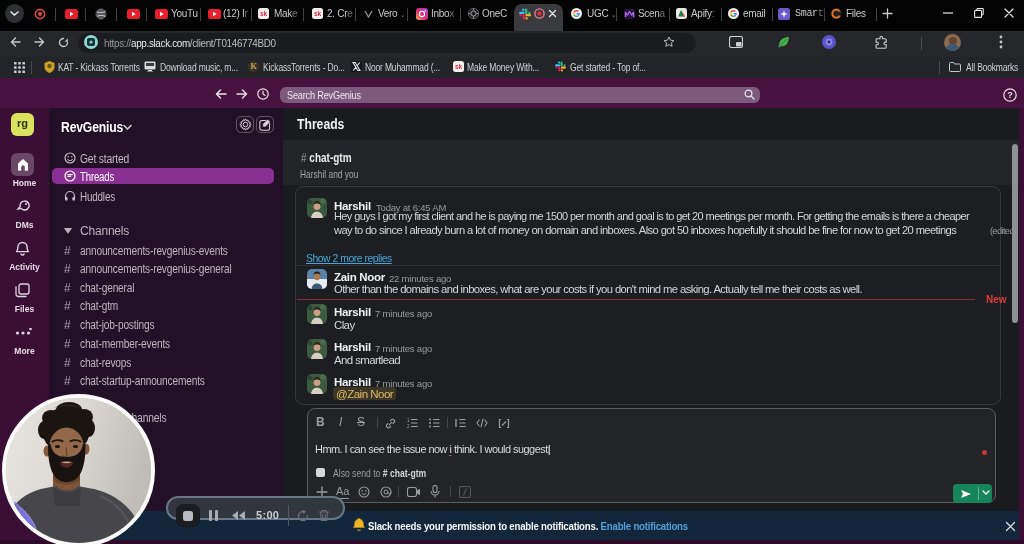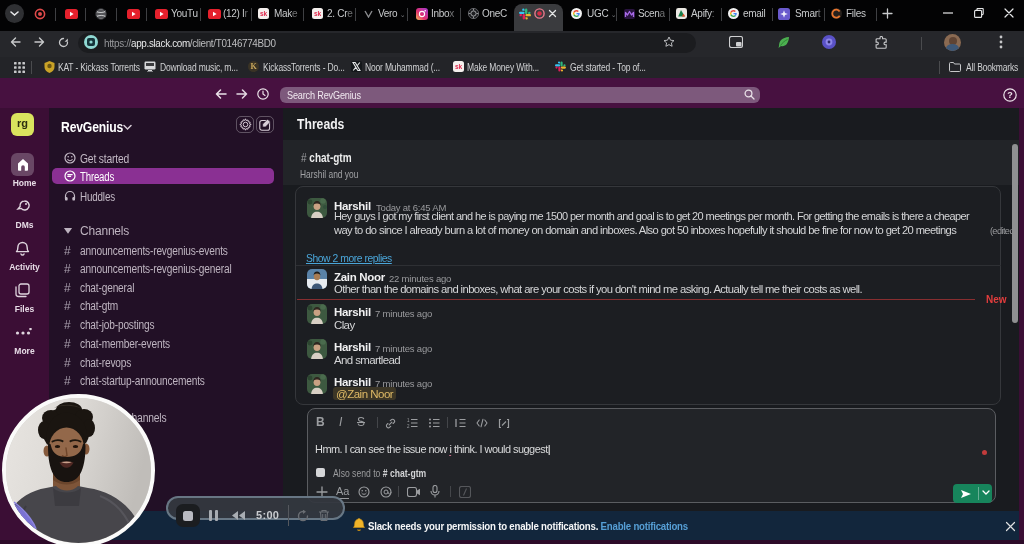--- a/index.html
+++ b/index.html
@@ -176,21 +176,21 @@
       <path fill="#FBBC05" d="M10.5 28.6c-.5-1.5-.8-3-.8-4.6s.3-3.1.8-4.6l-7.9-6.2C.9 16.5 0 20.1 0 24s.9 7.5 2.6 10.8l7.9-6.2z"></path>
       <path fill="#34A853" d="M24 48c6.5 0 11.9-2.1 15.9-5.8l-7.5-5.8c-2.1 1.4-4.8 2.3-8.4 2.3-6.3 0-11.6-3.6-13.5-8.9l-7.9 6.2C6.5 42.6 14.6 48 24 48z"></path>
     </g>
   </svg>
 <div class="tabtxt" style="left:743px;">email</div>
 <div class="tsep" style="left:772px;"></div>
 <svg class="abs" style="left:778px;top:8px;" width="12" height="12" viewBox="0 0 12 12">
     <rect width="12" height="12" rx="2.6" fill="#6a5acd"></rect>
     <path d="M6 2.2l1 2.8 2.8 1-2.8 1-1 2.8-1-2.8-2.8-1 2.8-1z" fill="#f0eefc"></path>
   </svg>
-<div class="tabtxt" style="left:795px;">Smar<span style="opacity:.55">t</span></div>
+<div class="tabtxt" style="left:795px;font-family:Liberation Mono, monospace;">Smar<span style="opacity:.55">t</span></div>
 <div class="tsep" style="left:824px;"></div>
 <svg class="abs" style="left:831px;top:8px;" width="11" height="11" viewBox="0 0 11 11">
     <circle cx="5.5" cy="5.5" r="5.5" fill="#26201c"></circle>
     <path d="M8.6 3.4a4 4 0 10.1 4.3" stroke="#e8752e" stroke-width="1.8" fill="none"></path>
   </svg>
 <div class="tabtxt" style="left:846px;">Files</div>
 <div class="tsep" style="left:876px;"></div>
 <svg class="abs" style="left:882px;top:8px;" width="11" height="11" viewBox="0 0 11 11">
     <path d="M5.5 1v9M1 5.5h9" stroke="#c8cacc" stroke-width="1.3" stroke-linecap="round"></path>
   </svg>

